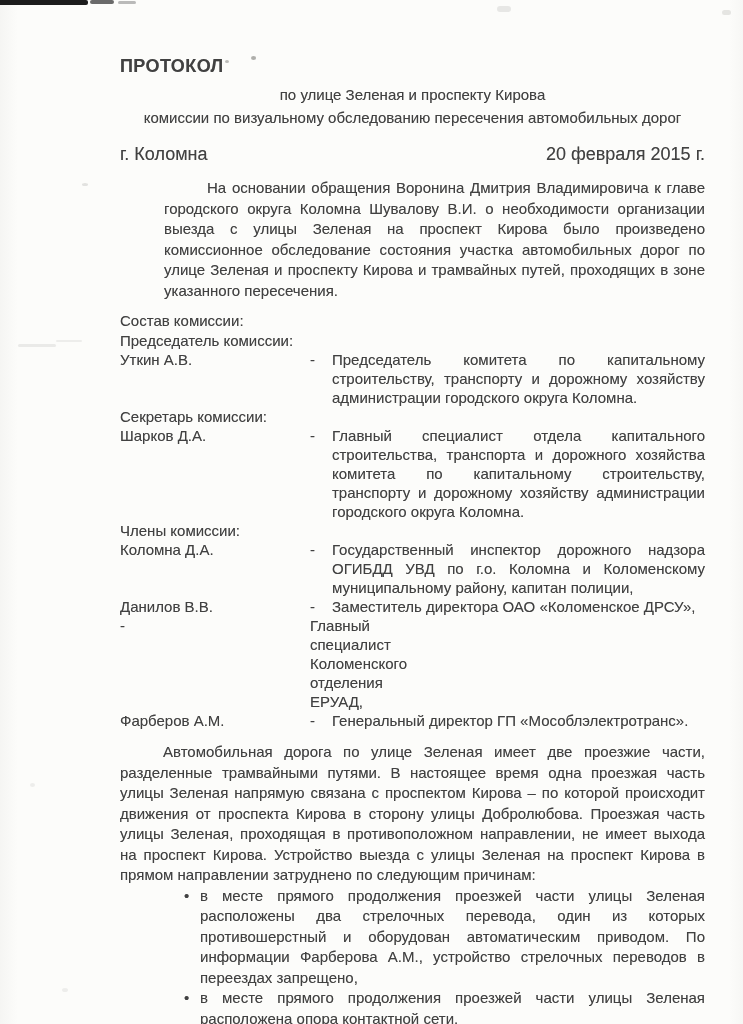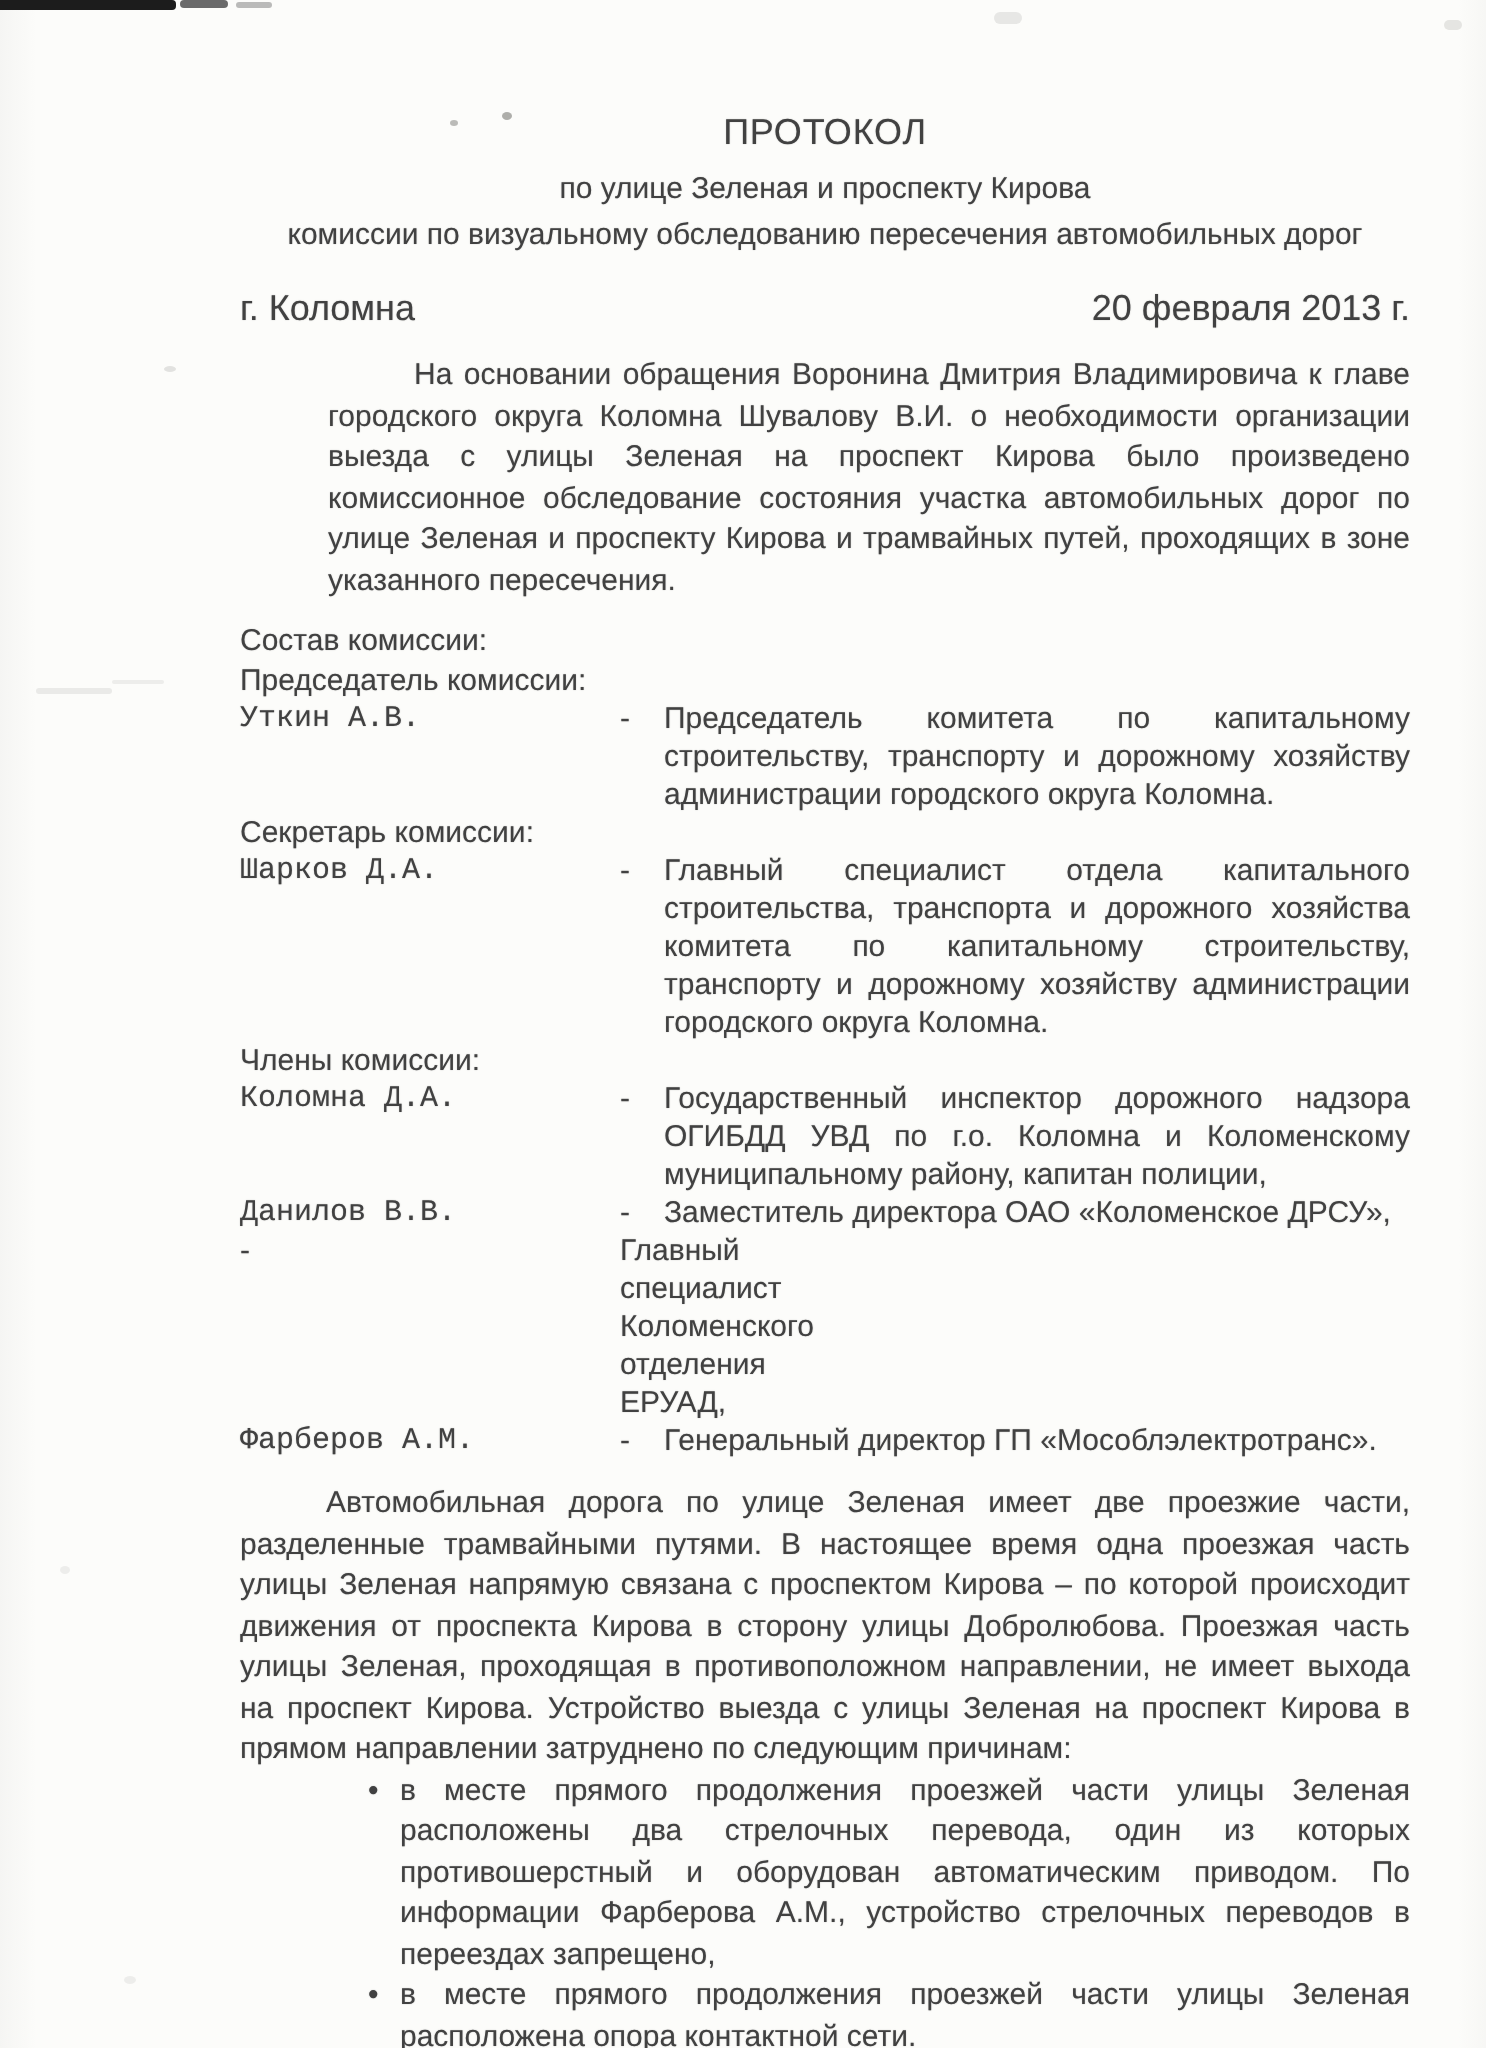--- a/index.html
+++ b/index.html
@@ -30,22 +30,22 @@
     pointer-events: none;
   }
   .content {
     position: relative;
     padding: 54px 38px 0 120px;
     box-sizing: border-box;
   }
   .title {
     font-size: 18px;
     line-height: 24px;
-    text-align: center;
     letter-spacing: 0.4px;
+    font-weight: bold;
   }
   .subtitle {
     font-size: 15px;
     line-height: 23px;
     text-align: center;
     margin-top: 5px;
   }
   .meta-row {
     display: flex;
     justify-content: space-between;
@@ -70,21 +70,21 @@
     font-size: 15px;
     line-height: 19px;
   }
   .group-label.gap-before { margin-top: 13px; }
   .member-row {
     display: grid;
     grid-template-columns: 190px 22px 1fr;
     font-size: 15px;
     line-height: 19px;
   }
-  .member-name { white-space: nowrap; font-family: Liberation Mono, monospace; }
+  .member-name { white-space: nowrap; }
   .member-dash { }
   .member-desc { text-align: justify; }
   .body-block { margin-top: 12px; }
   .bullet {
     display: flex;
     font-size: 15px;
     line-height: 20.5px;
   }
   .bullet-marker {
     width: 16px;
@@ -144,21 +144,21 @@
   <div class="content">
 
     <div class="title">ПРОТОКОЛ</div>
     <div class="subtitle">
       <div>по улице Зеленая и проспекту Кирова</div>
       <div>комиссии по визуальному обследованию пересечения автомобильных дорог</div>
     </div>
 
     <div class="meta-row">
       <span>г. Коломна</span>
-      <span>20 февраля 2013 г.</span>
+      <span>20 февраля 2015 г.</span>
     </div>
 
     <p class="para first">На основании обращения Воронина Дмитрия Владимировича к главе городского округа Коломна Шувалову В.И. о необходимости организации выезда с улицы Зеленая на проспект Кирова было произведено комиссионное обследование состояния участка автомобильных дорог по улице Зеленая и проспекту Кирова и трамвайных путей, проходящих в зоне указанного пересечения.</p>
 
     <div class="section-label">Состав комиссии:</div>
 
     <div>
       <div class="group-label">Председатель комиссии:</div>
 
       <div class="member-row">

